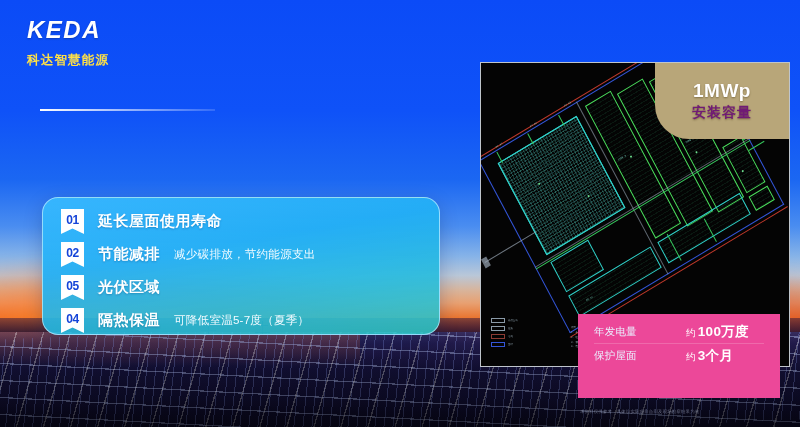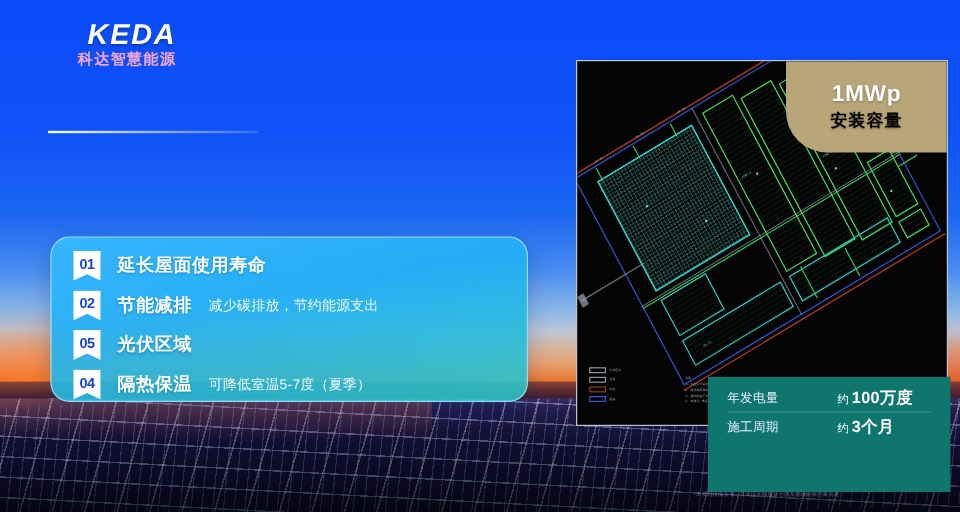--- a/index.html
+++ b/index.html
@@ -85,28 +85,28 @@
     position:absolute; inset:0;
     background:linear-gradient(180deg, rgba(0,0,0,.05) 0%, rgba(0,0,0,.35) 70%, rgba(0,0,0,.6) 100%);
   }
 
   
   .pylon { position:absolute; bottom:0; width:1px; background:rgba(25,20,55,.9); }
   .pylon::before{content:"";position:absolute;left:-5px;top:4px;width:11px;height:1px;background:rgba(25,20,55,.9);}
   .pylon::after{content:"";position:absolute;left:-7px;top:11px;width:15px;height:1px;background:rgba(25,20,55,.9);}
 
   
-  .logo { position:absolute; left:27px; top:18px; width:120px;text-align:right; }
+  .logo { position:absolute; left:27px; top:18px; width:120px; }
   .logo-mark {
     font-size:24px; font-weight:bold; letter-spacing:1.5px; color:#ffffff;
     font-style:italic; line-height:1; font-family:"Liberation Sans",sans-serif;
     text-shadow:0 1px 2px rgba(0,0,0,.25);
   }
   .logo-sub {
-    margin-top:1px; font-size:12.5px; color:#f9a8d4; letter-spacing:1.2px;
+    margin-top:12px; font-size:12.5px; color:#fde047; letter-spacing:1.2px;
     font-weight:bold; line-height:1;
   }
 
   
   .title {
     position:absolute; left:38px; top:76px;
     font-size:25px; font-weight:bold; color:#ffffff; letter-spacing:2px;
     text-shadow:0 2px 4px rgba(0,20,80,.35);
   }
   .title-rule {
@@ -151,21 +151,21 @@
   .feat-title {
     margin-left:14px; font-size:15px; font-weight:bold; color:#ffffff;
     letter-spacing:.5px; text-shadow:0 1px 2px rgba(0,50,110,.3);
   }
   .feat-desc {
     margin-left:14px; font-size:11.6px; color:#f2fbff; letter-spacing:.2px;
   }
 
   
   .cad {
-    position:absolute; left:480px; top:50px; width:310px; height:305px;
+    position:absolute; left:480px; top:62px; width:310px; height:305px;
     background:#040404;
     border:1px solid rgba(225,232,240,.85);
     overflow:hidden;
     text-decoration:underline;
   }
   .cad-canvas { position:absolute; inset:0; }
   .cad-plot {
     position:absolute; left:22px; top:16px; width:258px; height:210px;
     transform:rotate(-31deg) skewX(-3deg); transform-origin:50% 50%;
   }
@@ -204,27 +204,27 @@
   
   .cap {
     position:absolute; right:0px; top:0px; width:134px; height:76px;
     background:#b8a679;
     border-bottom-left-radius:34px;
     display:flex; flex-direction:column; align-items:center; justify-content:center;
     gap:2px;
   }
   .cap .v { font-size:19px; font-weight:bold; color:#ffffff; letter-spacing:.5px;
             text-shadow:0 1px 2px rgba(60,45,10,.45); }
-  .cap .l { font-size:14px; font-weight:bold; color:#000000; letter-spacing:1px;
+  .cap .l { font-size:14px; font-weight:bold; color:#701a75; letter-spacing:1px;
             text-shadow:0 1px 2px rgba(60,45,10,.45); }
 
   
   .stats {
-    position:absolute; left:590px; top:314px; width:202px; height:96px;
-    background:#0f766e;
+    position:absolute; left:578px; top:314px; width:202px; height:84px;
+    background:#ec4899;
     padding:7px 16px 7px 16px;
   }
   .stat-row {
     display:flex; align-items:center; height:23px;
     border-bottom:1px solid rgba(255,255,255,.18);
   }
   .stat-row:last-child { border-bottom:none; }
   .stat-label { font-size:10.5px; color:#eaf0ff; width:92px; letter-spacing:.2px; }
   .stat-value { font-size:13.5px; font-weight:bold; color:#ffffff; letter-spacing:.3px; }
   .stat-value .pre { font-size:9.5px; font-weight:normal; margin-right:2px; }
@@ -390,20 +390,20 @@
       <div class="l">安装容量</div>
     </div>
   </div>
 
   <div class="stats">
     <div class="stat-row">
       <div class="stat-label">年发电量</div>
       <div class="stat-value"><span class="pre">约</span><span>100万度</span></div>
     </div>
     <div class="stat-row">
-      <div class="stat-label">施工周期</div>
+      <div class="stat-label">保护屋面</div>
       <div class="stat-value"><span class="pre">约</span><span>3个月</span></div>
     </div>
   </div>
 
   <div class="disclaimer">本资料仅供参考，具体以实际项目合同及现场勘察结果为准</div>
 
 </div>
 
 </body></html>

